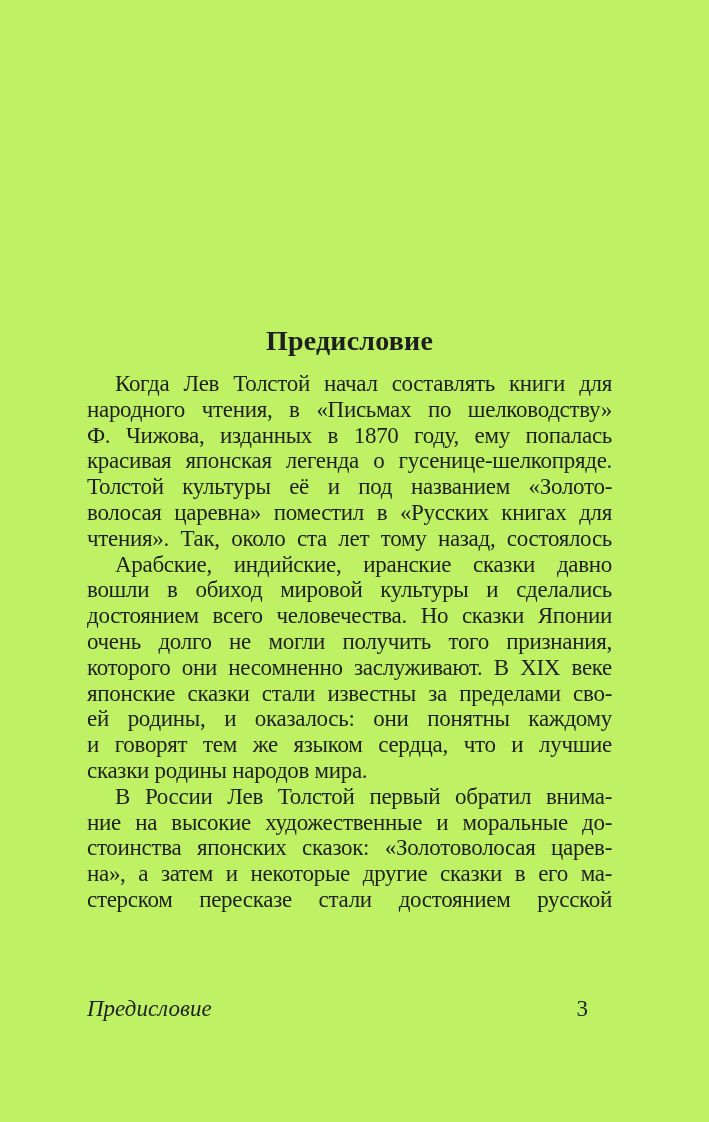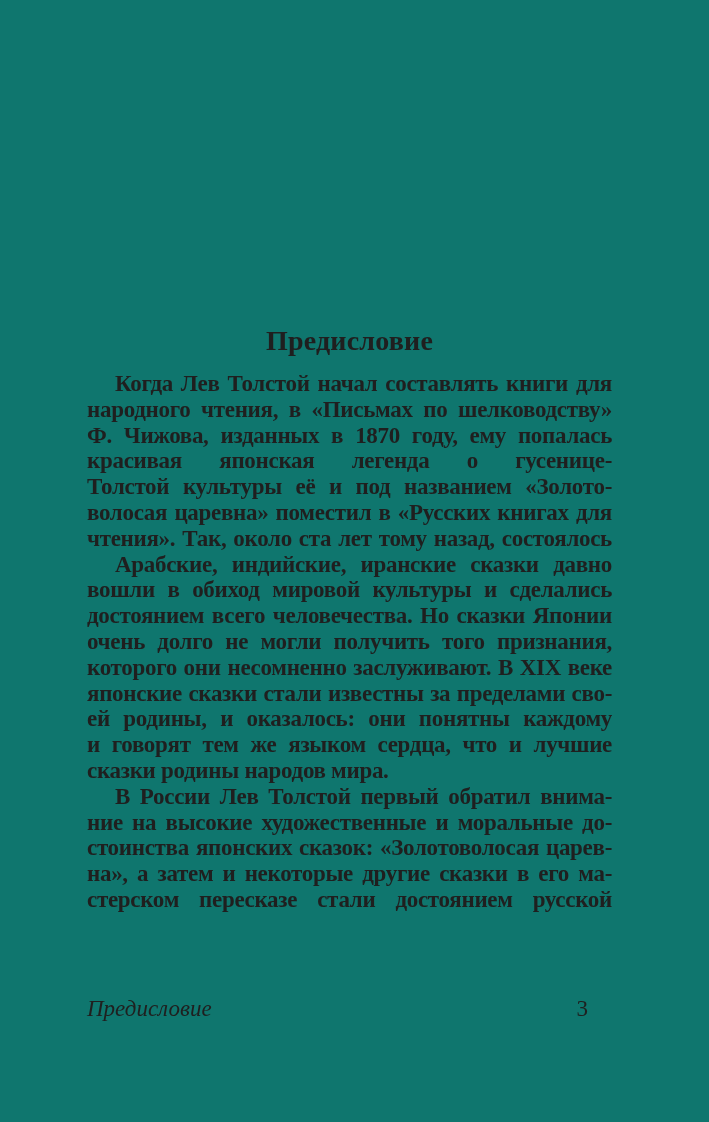--- a/index.html
+++ b/index.html
@@ -42,21 +42,20 @@
     padding: 0;
   }
   .line {
     display: block;
     height: 25.8px;
     line-height: 25.8px;
     overflow: hidden;
     text-align: justify;
     text-align-last: justify;
     white-space: normal;
-    font-weight: bold;
   }
   .line.first {
     text-indent: 28px;
   }
   .line.lastline {
     text-align-last: left;
   }
   .footer {
     position: absolute;
     top: 996px;
@@ -71,21 +70,21 @@
   .footer .section {
     font-style: italic;
   }
   .footer .pagenum {
     padding-right: 24px;
   }
 </style>
 </head>
 <body>
 
-<div class="page" style="background: #0f766e; color: rgb(31, 31, 31);">
+<div class="page" style="background: #bef264; color: rgb(31, 31, 31);">
 
   <h1 class="title">Предисловие</h1>
 
   <div class="body-text">
       <div class="paragraph">
         <div class="line first">Когда Лев Толстой начал составлять книги для</div>
         <div class="line">народного чтения, в «Письмах по шелководству»</div>
         <div class="line">Ф. Чижова, изданных в 1870 году, ему попалась</div>
         <div class="line">красивая японская легенда о гусенице-шелкопряде.</div>
         <div class="line">Толстой культуры её и под названием «Золото-</div>

